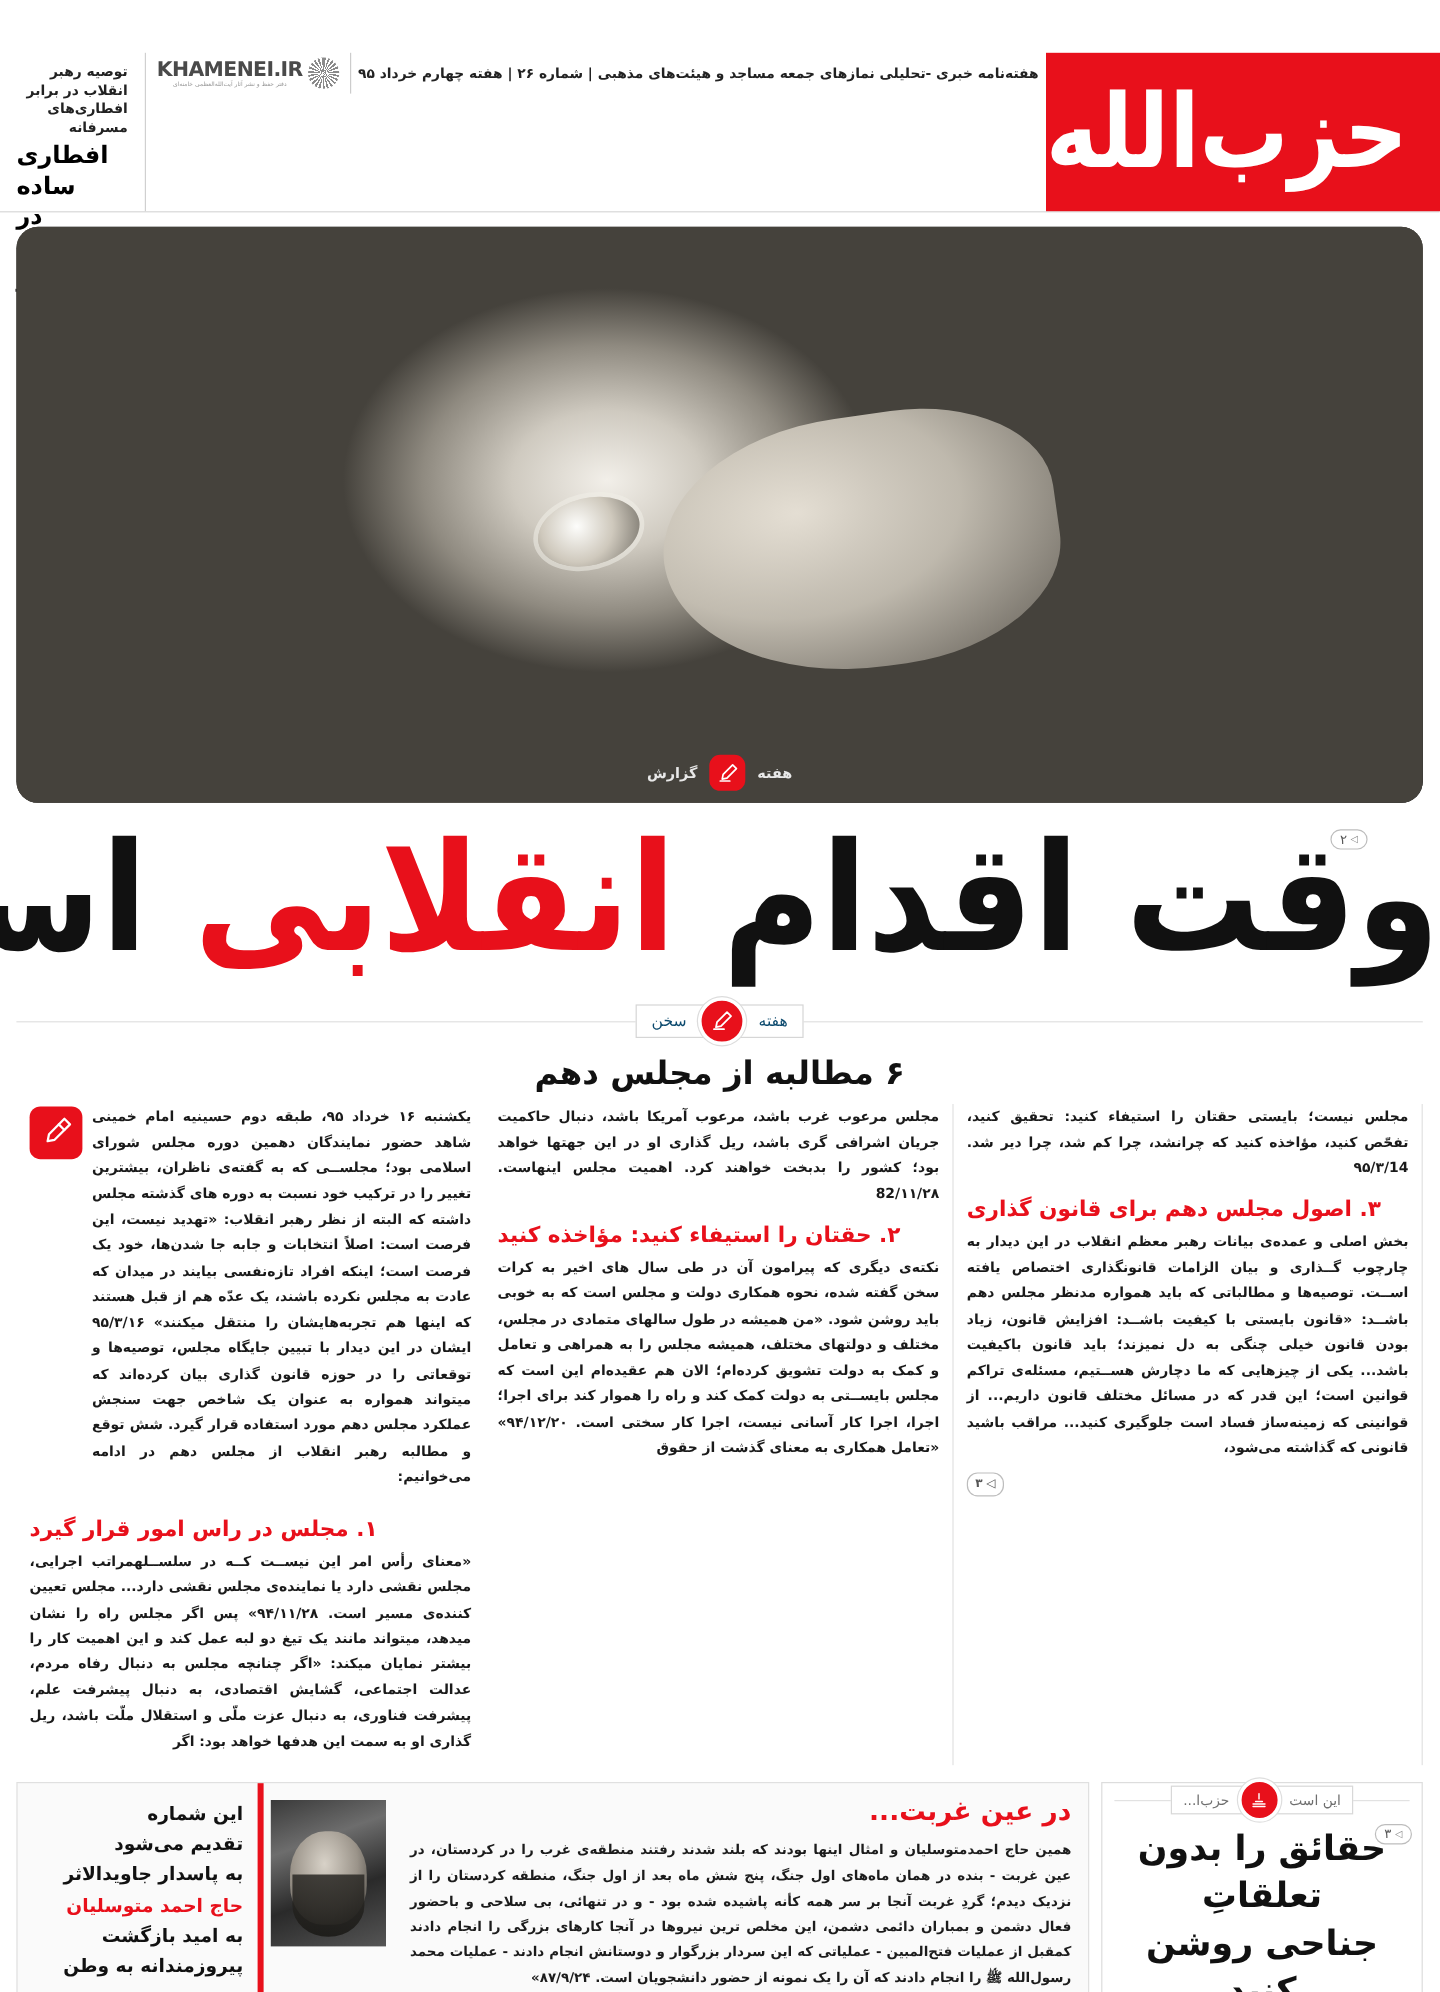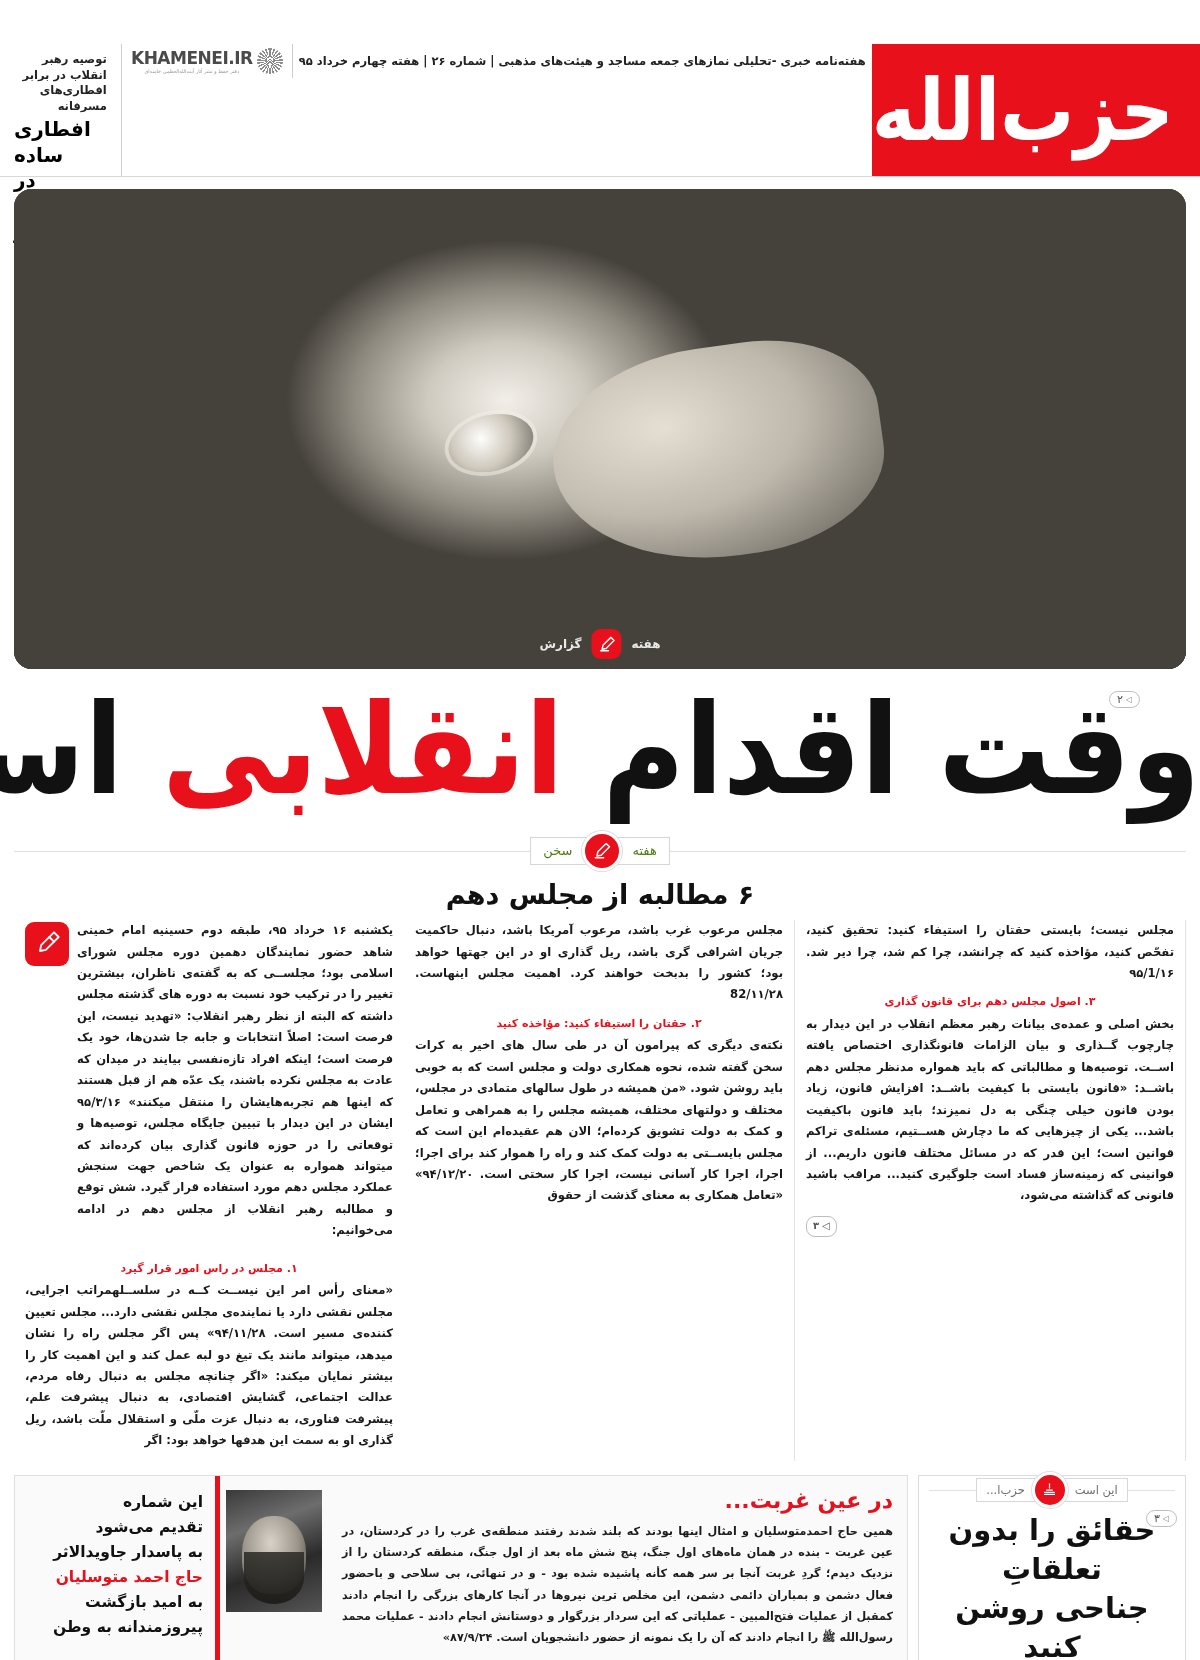--- a/index.html
+++ b/index.html
@@ -63,34 +63,34 @@
   .hl-chip{position:absolute;right:60px;top:14px;}
   .headline{text-align:center;font-size:112px;font-weight:bold;line-height:1.18;color:#111;
             letter-spacing:-2px;white-space:nowrap;transform:scaleY(1.12);margin:10px 0 4px 0;}
   .headline .red{color:#e8101b;}
 
   
   .sec-badge{display:flex;align-items:center;justify-content:center;margin:22px 0 2px 0;position:relative;}
   .sec-badge:before{content:"";position:absolute;left:14px;right:14px;top:50%;height:1px;background:#e0e0e0;}
   .sb-box{position:relative;display:flex;flex-direction:row-reverse;align-items:center;background:#fff;
           border:1px solid #d6d6d6;height:26px;}
-  .sb-t{font-size:13px;color:#4d7c0f;padding:0 12px;line-height:26px;}
+  .sb-t{font-size:13px;color:#0c4a6e;padding:0 12px;line-height:26px;font-family:Liberation Serif, serif;}
   .sb-ic{width:34px;height:34px;border-radius:50%;background:#e8101b;border:3px solid #fff;
          display:flex;align-items:center;justify-content:center;margin:0 -2px;box-shadow:0 0 0 1px #dcdcdc;}
   .sb-ic svg{width:20px;height:20px;}
 
   .sub-headline{text-align:center;font-size:27px;font-weight:bold;color:#111;margin:14px 0 10px 0;}
 
   
   .cols{display:flex;flex-direction:row-reverse;margin:6px 14px 0 14px;gap:0;}
   .col{flex:1;padding:0 11px;box-sizing:border-box;position:relative;font-size:11.6px;line-height:1.85;
        text-align:justify;color:#1a1a1a;font-weight:600;}
   .col + .col{border-right:1px solid #e2e2e2;}
   .col p{margin:0 0 9px 0;}
-  .col h4{margin:10px 0 3px 0;font-size:11px;color:#e8101b;font-weight:bold;line-height:1.5;text-align:center;}
+  .col h4{margin:10px 0 3px 0;font-size:18px;color:#e8101b;font-weight:bold;line-height:1.5;text-align:left;}
   .intro{display:flex;flex-direction:row-reverse;gap:8px;align-items:flex-start;}
   .intro-ic{width:44px;height:44px;border-radius:9px;background:#e8101b;flex:0 0 44px;
             display:flex;align-items:center;justify-content:center;margin-top:2px;}
   .intro-ic svg{width:28px;height:28px;}
   .inline-chip{display:inline-flex;align-items:center;gap:3px;border:1px solid #bdbdbd;border-radius:9px;
             padding:0px 6px;font-size:10px;color:#555;vertical-align:middle;}
 
   
   .bottom{display:flex;flex-direction:row-reverse;margin:14px 14px 0 14px;gap:10px;align-items:stretch;}
   .bx-left{width:268px;box-sizing:border-box;}
@@ -226,21 +226,21 @@
       <p>«معنای رأس امر این نیســت کــه در سلســلهمراتب اجرایی، مجلس نقشی دارد یا نماینده‌ی مجلس نقشی دارد... مجلس تعیین کننده‌ی مسیر است. ۹۴/۱۱/۲۸» پس اگر مجلس راه را نشان میدهد، میتواند مانند یک تیغ دو لبه عمل کند و این اهمیت کار را بیشتر نمایان میکند: «اگر چنانچه مجلس به دنبال رفاه مردم، عدالت اجتماعی، گشایش اقتصادی، به دنبال پیشرفت علم، پیشرفت فناوری، به دنبال عزت ملّی و استقلال ملّت باشد، ریل گذاری او به سمت این هدفها خواهد بود: اگر</p>
     </div>
 
     <div class="col">
       <p>مجلس مرعوب غرب باشد، مرعوب آمریکا باشد، دنبال حاکمیت جریان اشرافی گری باشد، ریل گذاری او در این جهتها خواهد بود؛ کشور را بدبخت خواهند کرد. اهمیت مجلس اینهاست. 82/۱۱/۲۸</p>
       <h4>۲. حقتان را استیفاء کنید: مؤاخذه کنید</h4>
       <p>نکته‌ی دیگری که پیرامون آن در طی سال های اخیر به کرات سخن گفته شده، نحوه همکاری دولت و مجلس است که به خوبی باید روشن شود. «من همیشه در طول سالهای متمادی در مجلس، مختلف و دولتهای مختلف، همیشه مجلس را به همراهی و تعامل و کمک به دولت تشویق کرده‌ام؛ الان هم عقیده‌ام این است که مجلس بایســتی به دولت کمک کند و راه را هموار کند برای اجرا؛ اجرا، اجرا کار آسانی نیست، اجرا کار سختی است. ۹۴/۱۲/۲۰» «تعامل همکاری به معنای گذشت از حقوق</p>
     </div>
 
     <div class="col">
-      <p>مجلس نیست؛ بایستی حقتان را استیفاء کنید: تحقیق کنید، تفحّص کنید، مؤاخذه کنید که چرانشد، چرا کم شد، چرا دیر شد. ۹۵/1/۱۶</p>
+      <p>مجلس نیست؛ بایستی حقتان را استیفاء کنید: تحقیق کنید، تفحّص کنید، مؤاخذه کنید که چرانشد، چرا کم شد، چرا دیر شد. ۹۵/۳/14</p>
       <h4>۳. اصول مجلس دهم برای قانون گذاری</h4>
       <p>بخش اصلی و عمده‌ی بیانات رهبر معظم انقلاب در این دیدار به چارچوب گــذاری و بیان الزامات قانونگذاری اختصاص یافته اســت. توصیه‌ها و مطالباتی که باید همواره مدنظر مجلس دهم باشــد: «قانون بایستی با کیفیت باشــد: افزایش قانون، زیاد بودن قانون خیلی چنگی به دل نمیزند؛ باید قانون باکیفیت باشد... یکی از چیزهایی که ما دچارش هســتیم، مسئله‌ی تراکم قوانین است؛ این قدر که در مسائل مختلف قانون داریم... از قوانینی که زمینه‌ساز فساد است جلوگیری کنید... مراقب باشید قانونی که گذاشته می‌شود،</p>
       <div style="text-align:left">
         <span class="inline-chip">
           <span>◁</span>
           <span>۳</span>
         </span>
       </div>
     </div>
   </div>

